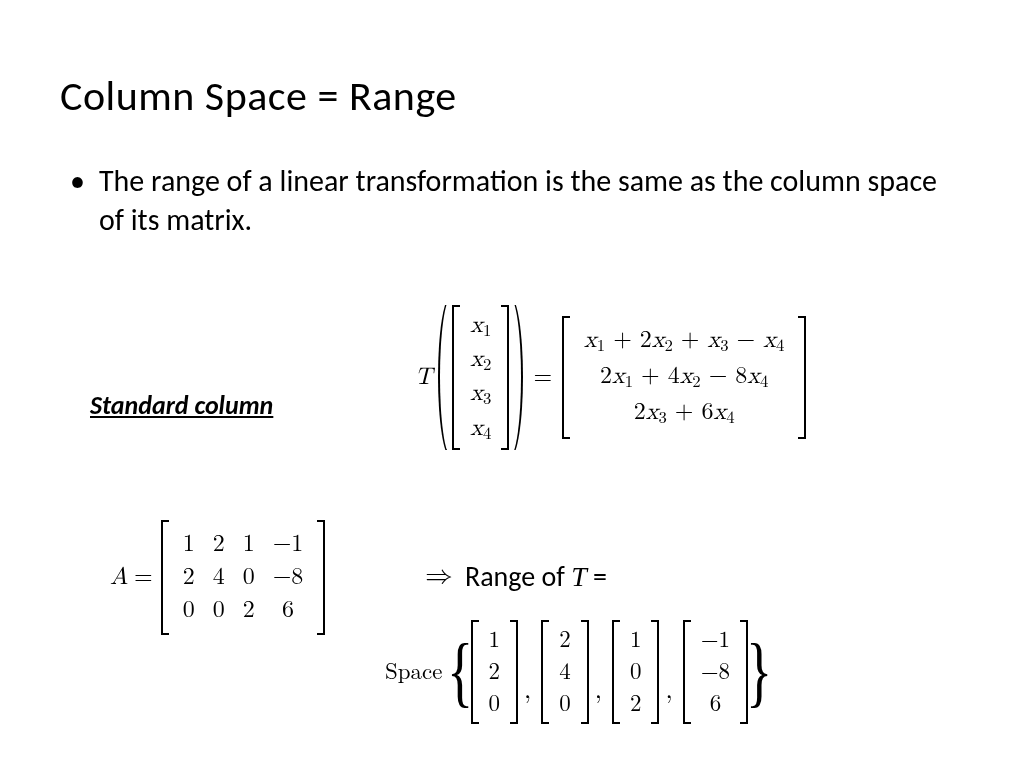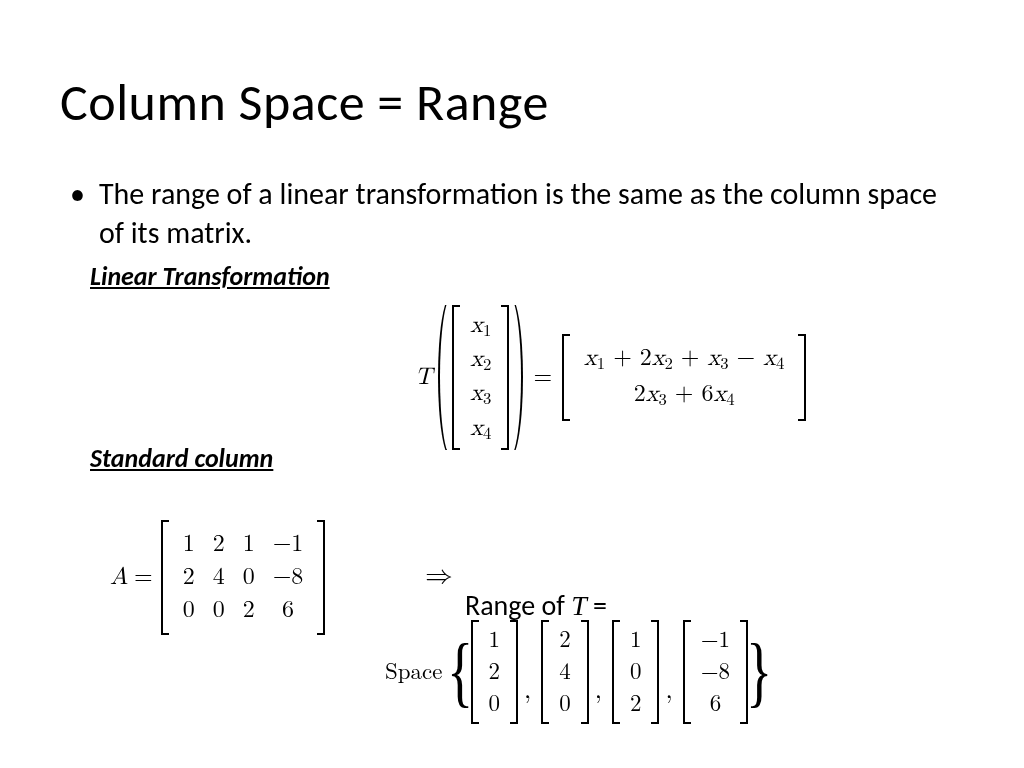--- a/index.html
+++ b/index.html
@@ -15,21 +15,21 @@
   }
   .slide {
     box-sizing: border-box;
     padding: 70px 60px 40px 60px;
     position: relative;
     width: 100%;
     height: 100%;
   }
   h1 {
     font-weight: 400;
-    font-size: 52px;
+    font-size: 42px;
     margin: 0 0 40px 0;
     letter-spacing: 0.5px;
   }
   .bullet {
     display: flex;
     align-items: flex-start;
     font-size: 30px;
     line-height: 1.3;
     margin-left: 10px;
     margin-bottom: 8px;
@@ -65,21 +65,21 @@
     position: absolute;
     left: 110px;
     top: 520px;
     font-size: 24px;
     display: flex;
     align-items: center;
   }
   .range-label {
     position: absolute;
     left: 465px;
-    top: 588px;
+    top: 559px;
     font-size: 28px;
     font-family: Calibri, Arial, sans-serif;
   }
   .range-label .Ti { font-style: italic; font-family: "Times New Roman", serif; }
   .implies {
     position: absolute;
     left: 425px;
     top: 558px;
     font-size: 28px;
   }
@@ -190,21 +190,20 @@
 
 <div class="slide">
 
   <h1>Column Space = Range</h1>
 
   <div class="bullet">
     <span class="dot">•</span>
     <span>The range of a linear transformation is the same as the column space of its matrix.</span>
   </div>
 
-  <div class="subhead sub1">Linear Transformation</div>
 
   <div class="trans-eq math-serif">
     <span class="lbl">T</span>
     <span class="paren">
       <span class="p left"></span>
       <span class="inner">
         <span class="bmat">
           <span class="br left">
               <span class="v"></span>
             </span>
@@ -221,20 +220,21 @@
       </span>
       <span class="p right"></span>
     </span>
     <span class="eq">=</span>
     <span class="bmat rhs wide">
       <span class="br left">
           <span class="v"></span>
         </span>
       <span class="cells col1">
         <span class="rhs-line"><span class="ital">x</span><sub>1</sub> + 2<span class="ital">x</span><sub>2</sub> + <span class="ital">x</span><sub>3</sub> − <span class="ital">x</span><sub>4</sub></span>
+        <span class="rhs-line">2<span class="ital">x</span><sub>1</sub> + 4<span class="ital">x</span><sub>2</sub> − 8<span class="ital">x</span><sub>4</sub></span>
         <span class="rhs-line">2<span class="ital">x</span><sub>3</sub> + 6<span class="ital">x</span><sub>4</sub></span>
       </span>
       <span class="br right">
           <span class="v"></span>
         </span>
     </span>
   </div>
 
   <div class="subhead sub2" style="margin-top:150px">Standard column</div>
 

